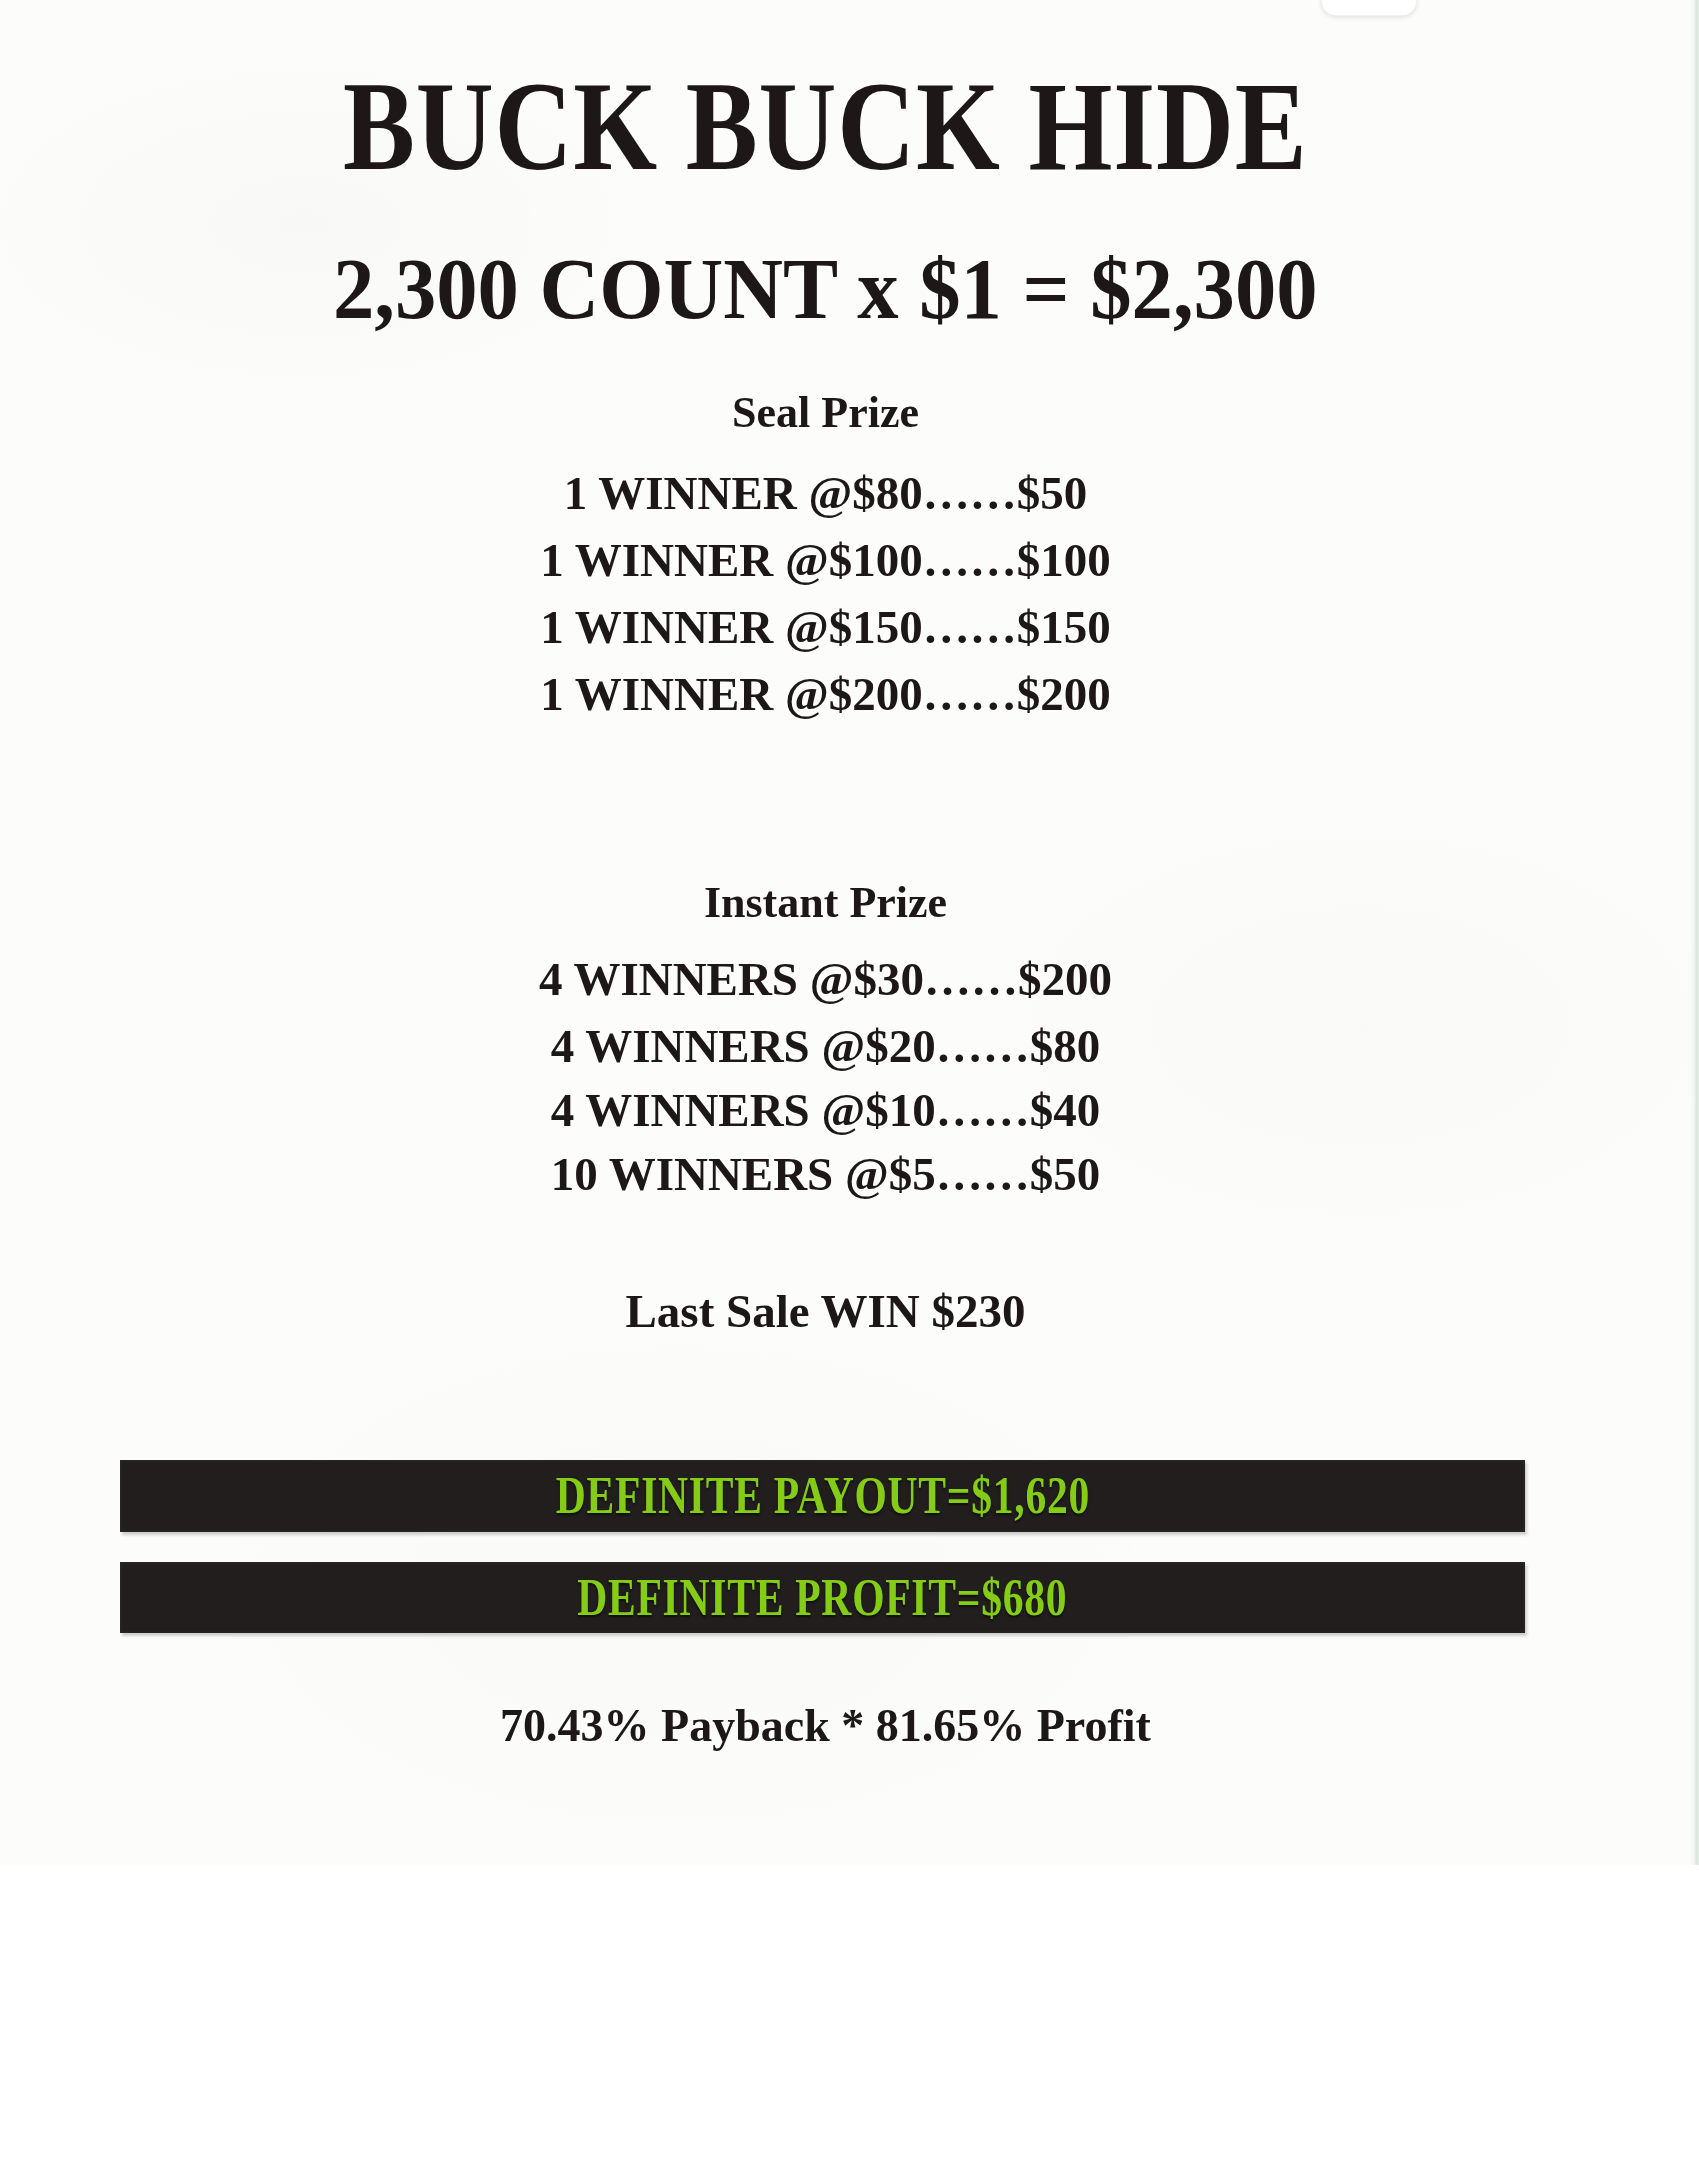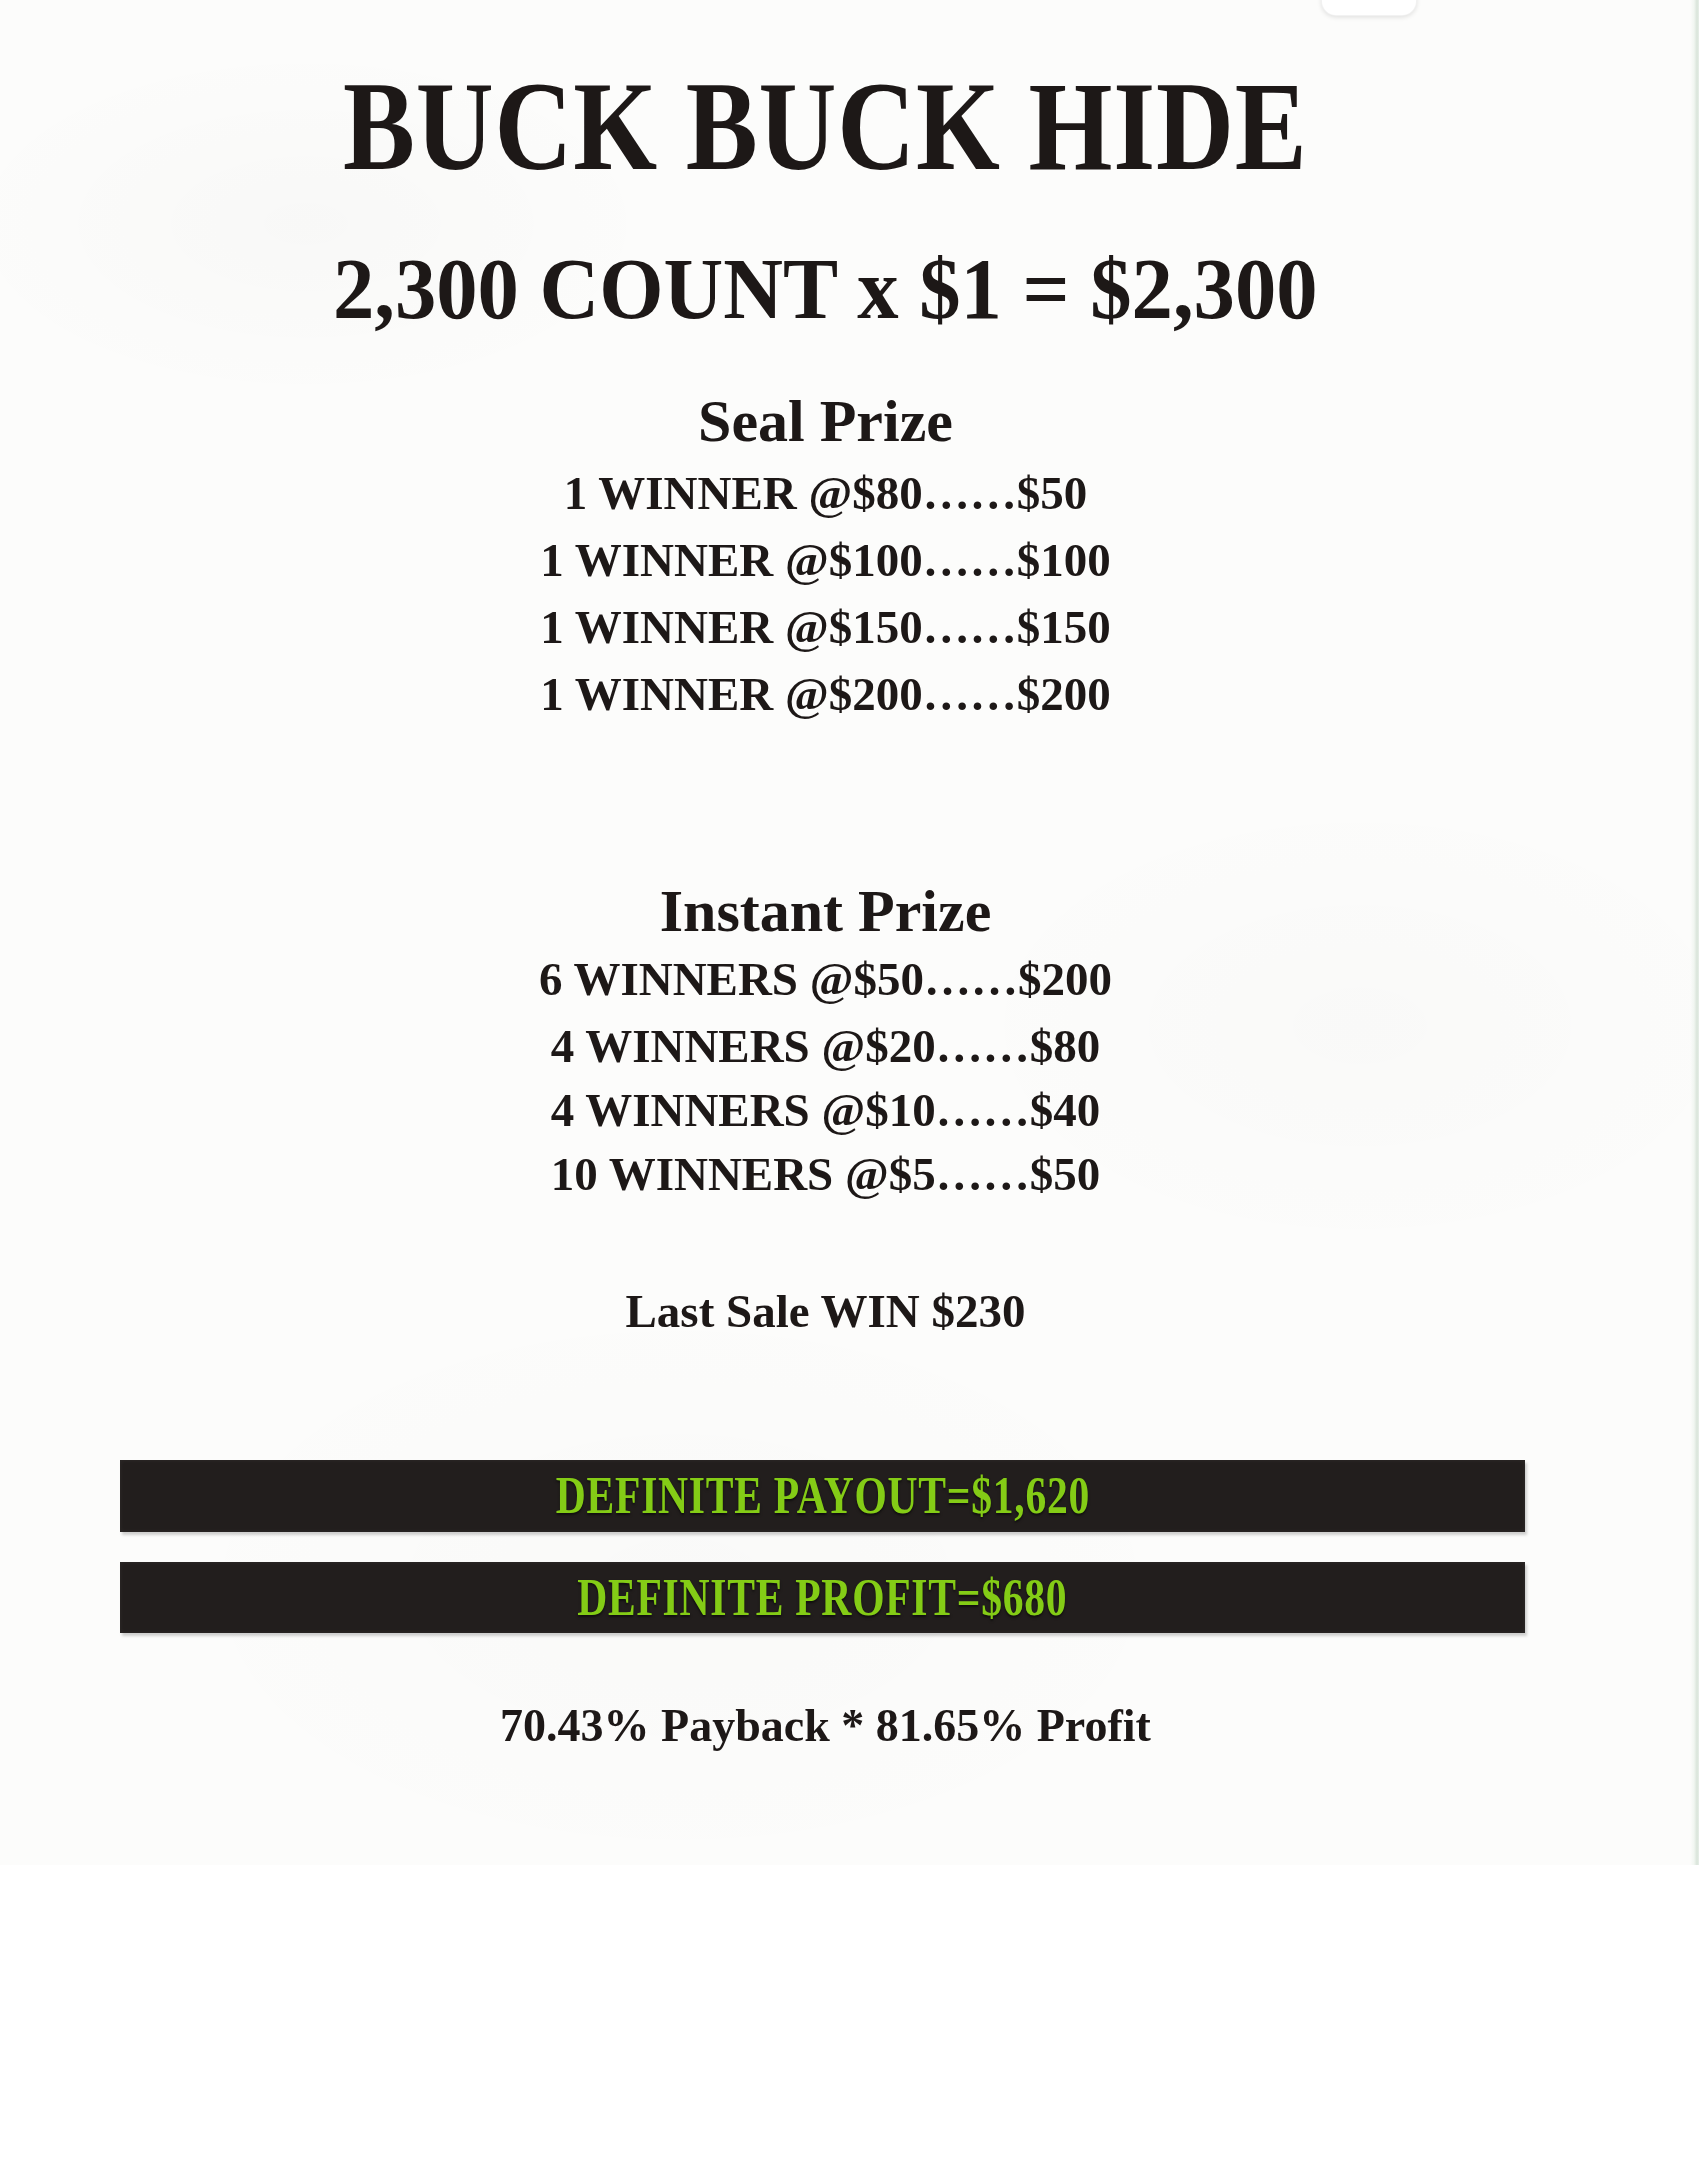--- a/index.html
+++ b/index.html
@@ -29,21 +29,21 @@
     text-align: center;
     font-weight: bold;
     line-height: 1;
     white-space: nowrap;
   }
   .cx { display: inline-block; }            
   .title   { font-size: 127px; letter-spacing: 0.9px; }
   .title .cx { transform: scaleX(0.85); }
   .count   { font-size: 87px; }
   .count .cx { transform: scaleX(0.95); }
-  .heading { font-size: 60px; }
+  .heading { font-size: 44px; }
   .row     { font-size: 47px; }
   .lastsale{ font-size: 47px; }
   .footer  { font-size: 46px; }
   .banner {
     position: absolute;
     left: 120px;
     width: 1405px;
     background: #221e1d;
     box-shadow: 1.7px 2.6px 2.6px rgba(0,0,0,0.18), inset 0 0 5.2px rgba(255,255,255,0.06);
     display: flex;
@@ -92,21 +92,21 @@
 
   <div class="line heading" style="top:391px">Seal Prize</div>
 
   <div class="line row" style="top:470px">1 WINNER @$80……$50</div>
   <div class="line row" style="top:537px">1 WINNER @$100……$100</div>
   <div class="line row" style="top:604px">1 WINNER @$150……$150</div>
   <div class="line row" style="top:671px">1 WINNER @$200……$200</div>
 
   <div class="line heading" style="top:881px">Instant Prize</div>
 
-  <div class="line row" style="top:956px">6 WINNERS @$50……$200</div>
+  <div class="line row" style="top:956px">4 WINNERS @$30……$200</div>
   <div class="line row" style="top:1023px">4 WINNERS @$20……$80</div>
   <div class="line row" style="top:1087px">4 WINNERS @$10……$40</div>
   <div class="line row" style="top:1151px">10 WINNERS @$5……$50</div>
 
   <div class="line lastsale" style="top:1288px">Last Sale WIN $230</div>
 
   <div class="banner" style="top:1460px; height:72px">
     <span class="cx">DEFINITE PAYOUT=$1,620</span>
   </div>
 

